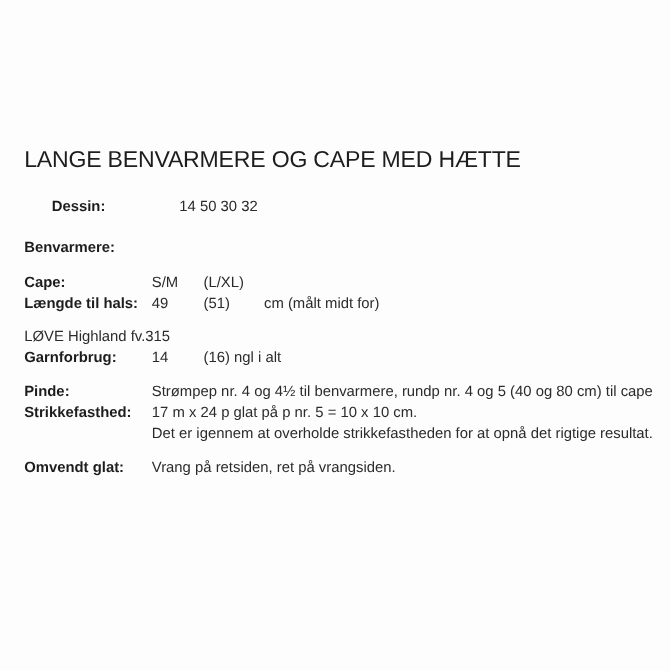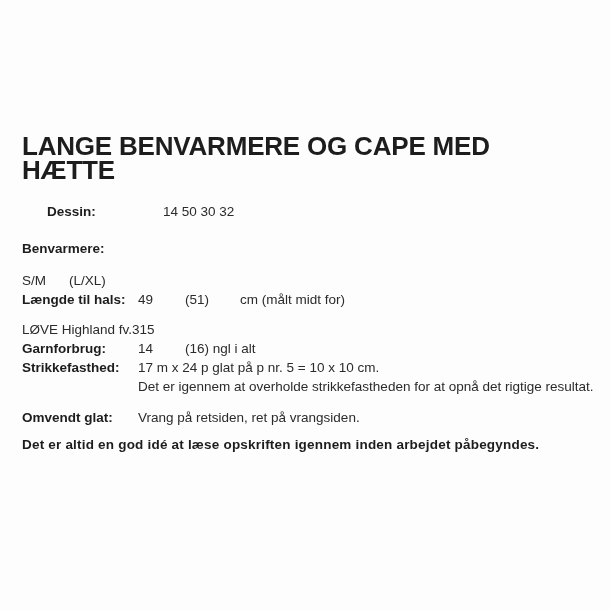--- a/index.html
+++ b/index.html
@@ -15,22 +15,22 @@
     font-family:"Liberation Sans","DejaVu Sans",sans-serif;
     color:var(--text);
   }
   .page{
     position:relative;
     width:610px;height:610px;
     padding:0 30px 0 22px;
   }
   .doc-title{
     margin-top:134px;
-    font-size:26px;
-    font-weight:bold;
+    font-size:21px;
+    font-weight:normal;
     line-height:24px;
     color:var(--text-strong);
     letter-spacing:-0.2px;
   }
   .spec{
     font-size:13.5px;
     line-height:19px;
   }
   .group{display:block;}
   .g1{margin-top:20px;padding-left:25px;}
@@ -76,20 +76,21 @@
     </div>
 
     <div class="group g2">
       <div class="line">
         <span class="lbl">Benvarmere:</span>
       </div>
     </div>
 
     <div class="group g3">
       <div class="line">
+        <span class="lbl">Cape:</span>
         <span class="c1">S/M</span>
         <span class="c2">(L/XL)</span>
       </div>
       <div class="line">
         <span class="lbl">Længde til hals:</span>
         <span class="c1">49</span>
         <span class="c2">(51)</span>
         <span class="val">cm (målt midt for)</span>
       </div>
     </div>
@@ -98,20 +99,26 @@
       <div class="line">
         <span class="val">LØVE Highland fv.315</span>
       </div>
       <div class="line">
         <span class="lbl">Garnforbrug:</span>
         <span class="c1">14</span>
         <span class="val">(16) ngl i alt</span>
       </div>
     </div>
 
+    <div class="group g5">
+      <div class="line">
+        <span class="lbl">Pinde:</span>
+        <span class="val">Strømpep nr. 4 og 4½ til benvarmere, rundp nr. 4 og 5 (40 og 80 cm) til cape</span>
+      </div>
+    </div>
 
     <div class="group g6">
       <div class="line">
         <span class="lbl">Strikkefasthed:</span>
         <span class="val">17 m x 24 p glat på p nr. 5 = 10 x 10 cm.</span>
       </div>
       <div class="line cont">
         <span class="lbl"></span>
         <span class="val">Det er igennem at overholde strikkefastheden for at opnå det rigtige resultat.</span>
       </div>
@@ -119,15 +126,14 @@
 
     <div class="group g7">
       <div class="line">
         <span class="lbl">Omvendt glat:</span>
         <span class="val">Vrang på retsiden, ret på vrangsiden.</span>
       </div>
     </div>
 
   </div>
 
-  <p class="note">Det er altid en god idé at læse opskriften igennem inden arbejdet påbegyndes.</p>
 
 </div>
 
 </body></html>

